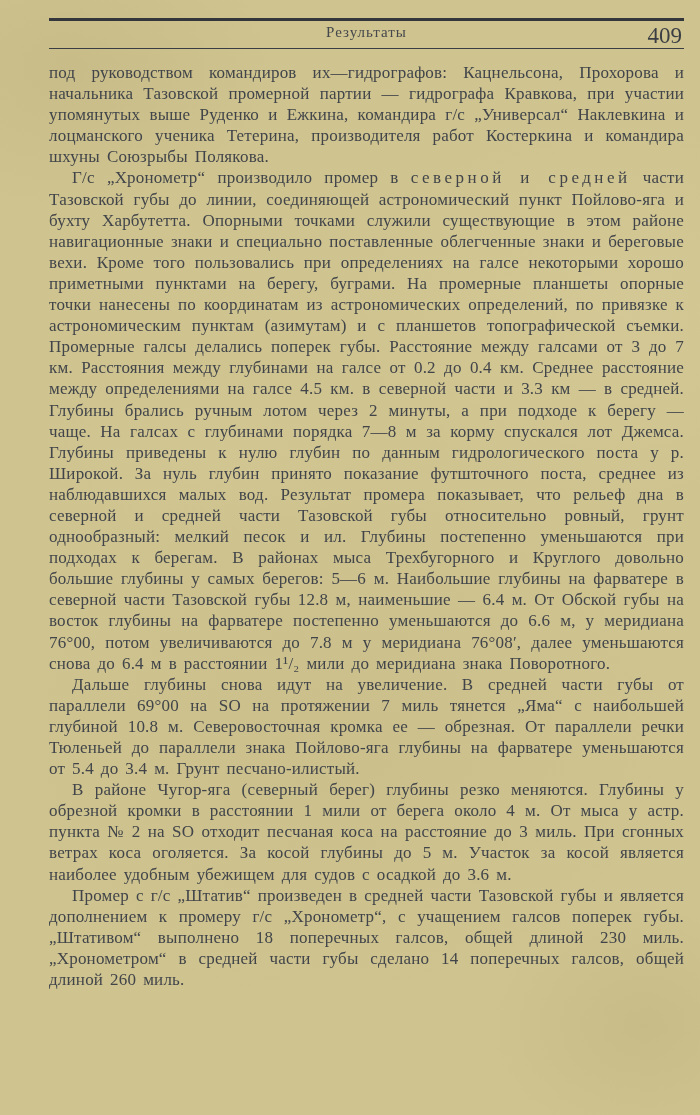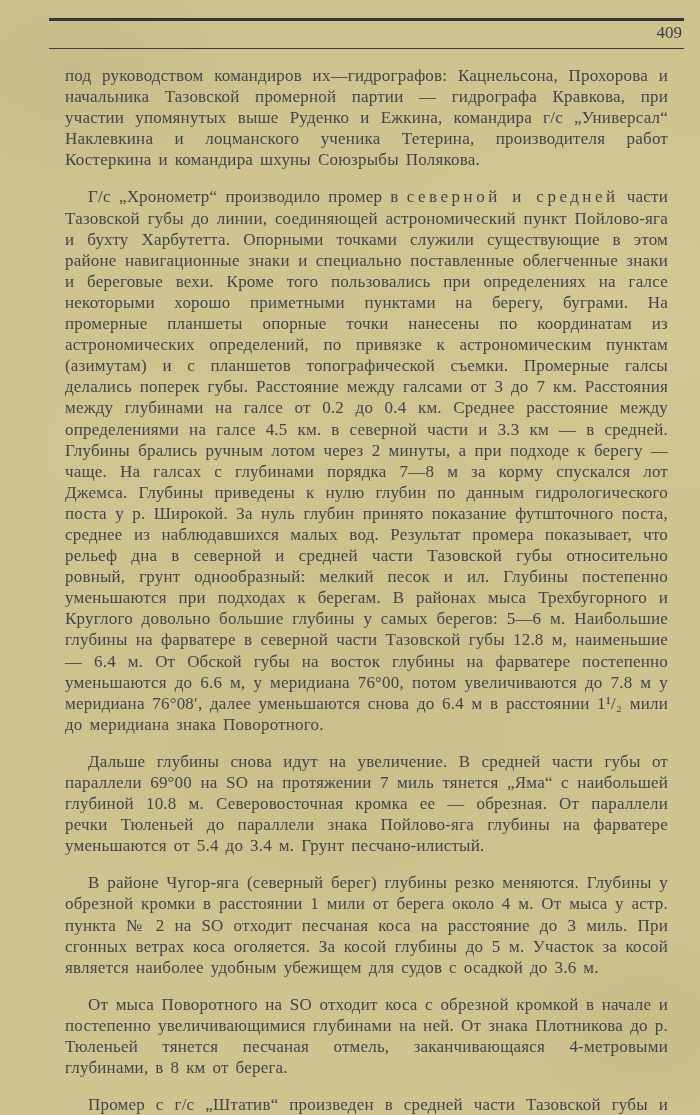--- a/index.html
+++ b/index.html
@@ -33,54 +33,54 @@
     position:absolute;
     left:0;right:0;
     text-align:center;
     font-size:15px;
     letter-spacing:1px;
     color:#44484d;
   }
   .header-page-number{
     position:absolute;
     right:2px; top:2px;
-    font-size:17px;
+    font-size:23px;
     color:#3b3f44;
     text-align:center;
   }
   .text-body{
     margin-top:13px;
     text-align:justify;
     font-size:17px;
     line-height:21.1px;
     word-spacing:2.5px;
     letter-spacing:0.2px;
     color:#41454a;
   }
   .text-body p{
-    margin:16px;
+    margin:0;
   }
   .text-body p.indent{
     text-indent:23px;
     font-family:Liberation Serif, serif;
   }
   .spaced{
     letter-spacing:3.5px;
   }
 </style>
 </head>
 <body>
 
 <div class="page">
   <div class="content">
     <div class="header">
+      <div class="header-title">Результаты</div>
       <div class="header-page-number">409</div>
     </div>
     <div class="text-body">
         <p><span>под руководством командиров их—гидрографов: Кацнельсона, Прохорова и начальника Тазовской промерной партии — гидрографа Кравкова, при участии упомянутых выше Руденко и Ежкина, командира г/с „Универсал“ Наклевкина и лоцманского ученика Тетерина, производителя работ Костеркина и командира шхуны Союзрыбы Полякова.</span></p>
         <p class="indent"><span>Г/с „Хронометр“ производило промер в </span><span class="spaced">северной и средней</span><span> части Тазовской губы до линии, соединяющей астрономический пункт Пойлово-яга и бухту Харбутетта. Опорными точками служили существующие в этом районе навигационные знаки и специально поставленные облегченные знаки и береговые вехи. Кроме того пользовались при определениях на галсе некоторыми хорошо приметными пунктами на берегу, буграми. На промерные планшеты опорные точки нанесены по координатам из астрономических определений, по привязке к астрономическим пунктам (азимутам) и с планшетов топографической съемки. Промерные галсы делались поперек губы. Расстояние между галсами от 3 до 7 км. Расстояния между глубинами на галсе от 0.2 до 0.4 км. Среднее расстояние между определениями на галсе 4.5 км. в северной части и 3.3 км — в средней. Глубины брались ручным лотом через 2 минуты, а при подходе к берегу — чаще. На галсах с глубинами порядка 7—8 м за корму спускался лот Джемса. Глубины приведены к нулю глубин по данным гидрологического поста у р. Широкой. За нуль глубин принято показание футшточного поста, среднее из наблюдавшихся малых вод. Результат промера показывает, что рельеф дна в северной и средней части Тазовской губы относительно ровный, грунт однообразный: мелкий песок и ил. Глубины постепенно уменьшаются при подходах к берегам. В районах мыса Трехбугорного и Круглого довольно большие глубины у самых берегов: 5—6 м. Наибольшие глубины на фарватере в северной части Тазовской губы 12.8 м, наименьшие — 6.4 м. От Обской губы на восток глубины на фарватере постепенно уменьшаются до 6.6 м, у меридиана 76°00, потом увеличиваются до 7.8 м у меридиана 76°08′, далее уменьшаются снова до 6.4 м в расстоянии 1¹/₂ мили до меридиана знака Поворотного.</span></p>
         <p class="indent"><span>Дальше глубины снова идут на увеличение. В средней части губы от параллели 69°00 на SO на протяжении 7 миль тянется „Яма“ с наибольшей глубиной 10.8 м. Северовосточная кромка ее — обрезная. От параллели речки Тюленьей до параллели знака Пойлово-яга глубины на фарватере уменьшаются от 5.4 до 3.4 м. Грунт песчано-илистый.</span></p>
         <p class="indent"><span>В районе Чугор-яга (северный берег) глубины резко меняются. Глубины у обрезной кромки в расстоянии 1 мили от берега около 4 м. От мыса у астр. пункта № 2 на SO отходит песчаная коса на расстояние до 3 миль. При сгонных ветрах коса оголяется. За косой глубины до 5 м. Участок за косой является наиболее удобным убежищем для судов с осадкой до 3.6 м.</span></p>
-        <p class="indent"><span>От мыса Поворотного на SO отходит коса с обрезной кромкой в начале и постепенно увеличивающимися глубинами на ней. От знака Плотникова до р. Тюленьей тянется песчаная отмель, заканчивающаяся 4-метровыми глубинами, в 8 км от берега.</span></p>
         <p class="indent"><span>Промер с г/с „Штатив“ произведен в средней части Тазовской губы и является дополнением к промеру г/с „Хронометр“, с учащением галсов поперек губы. „Штативом“ выполнено 18 поперечных галсов, общей длиной 230 миль. „Хронометром“ в средней части губы сделано 14 поперечных галсов, общей длиной 260 миль.</span></p>
       </div>
   </div>
 </div>
 
 </body></html>

